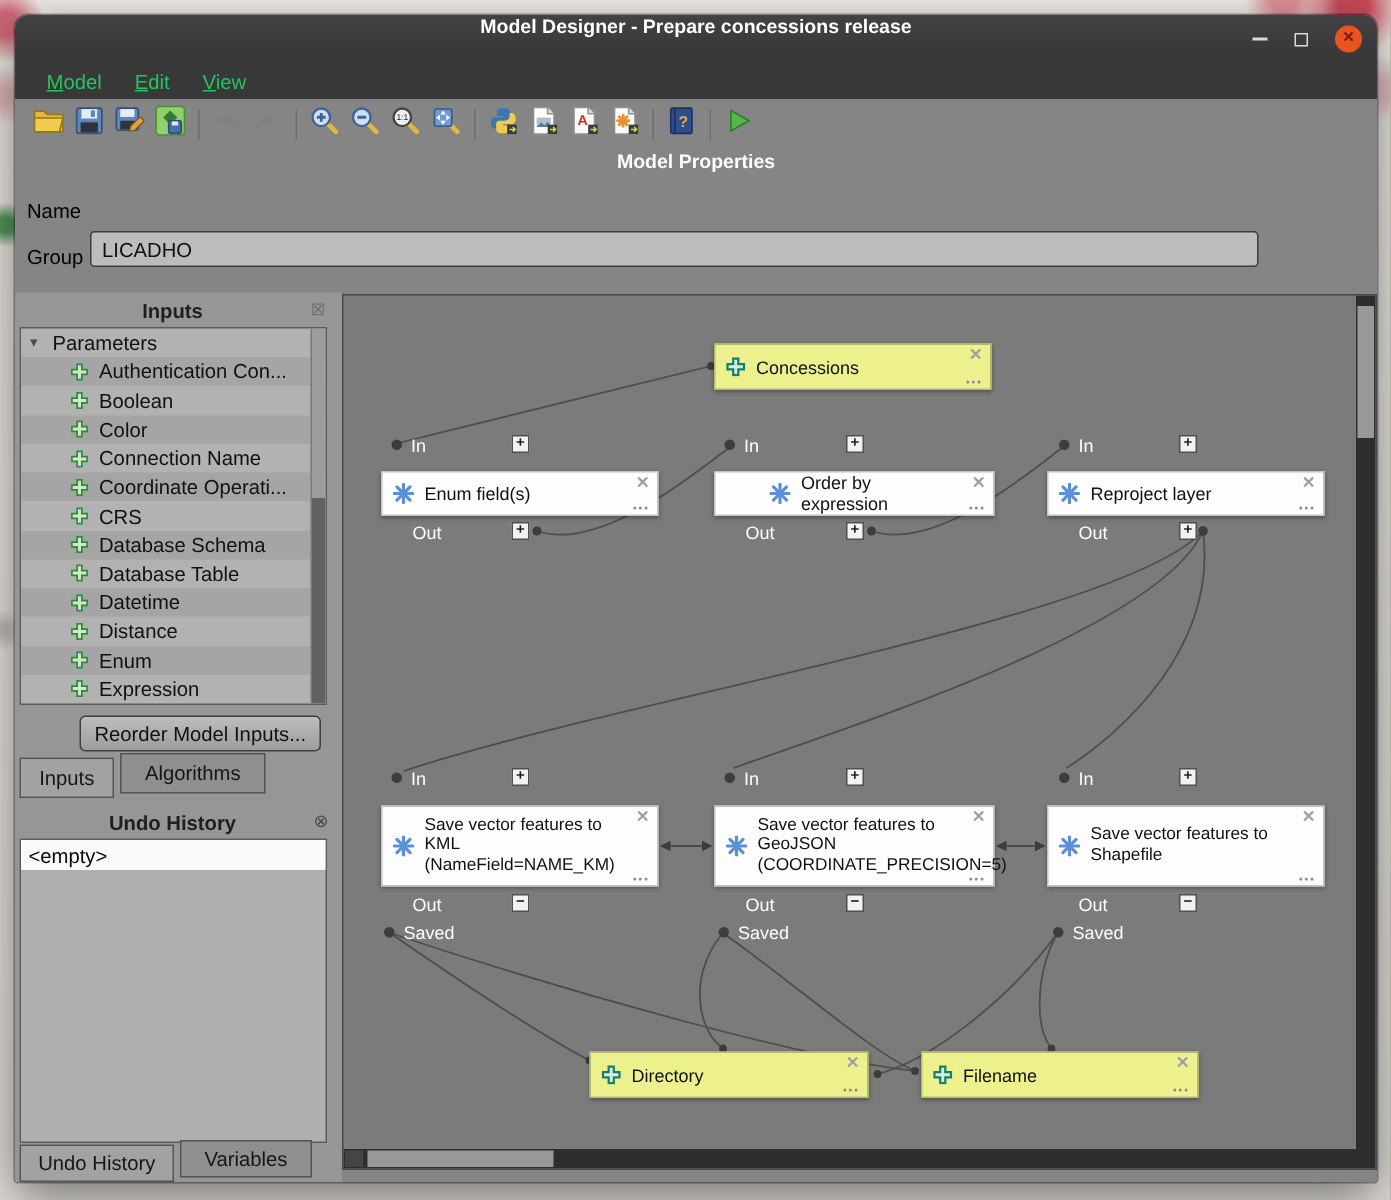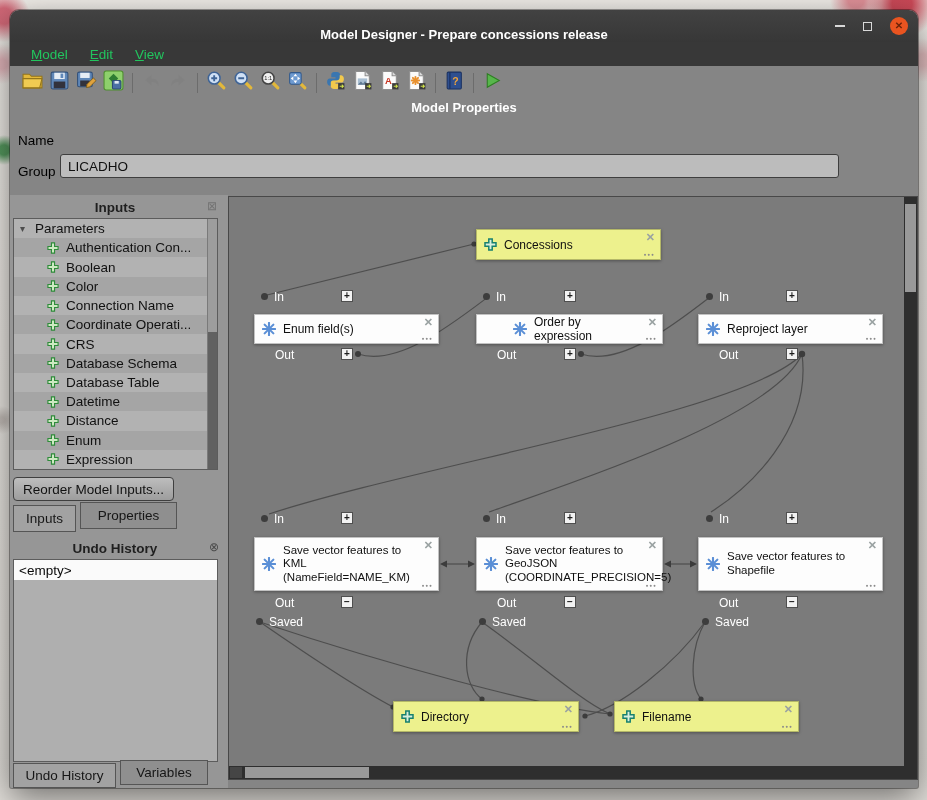--- a/index.html
+++ b/index.html
@@ -23,21 +23,21 @@
   }
   
   .window {
     position: absolute; left: 10px; top: 10px; width: 908px; height: 778px;
     background: #858585; border-radius: 9px 9px 2px 2px;
     box-shadow: 0 10px 34px rgba(0,0,0,.5), 0 0 0 1px rgba(0,0,0,.35);
     overflow: hidden;
   }
   .titlebar {
     height: 32px; background: linear-gradient(#424242,#373737);
-    display: flex; align-items: flex-end; justify-content: center; position: relative;
+    display: flex; align-items: flex-start; justify-content: center; position: relative;
     border-radius: 9px 9px 0 0;
   }
   .title { color: #ffffff; font-size: 13px; font-weight: 700; }
   .win-controls { position: absolute; right: 10px; top: 0; height: 32px; display: flex; align-items: center; gap: 18px; }
   .wc-min  { width: 10px; height: 2px; background: #d9d9d9; }
   .wc-max  { width: 9px; height: 9px; border: 1.5px solid #d9d9d9; }
   .wc-close {
     width: 18px; height: 18px; border-radius: 50%; background: #e95420;
     color: #6b2208; font-size: 10px; font-weight: 700;
     display: flex; align-items: center; justify-content: center; line-height: 1;
@@ -70,21 +70,21 @@
   .trow.alt { background: #a5a5a5; }
   .trow.root { padding-left: 21px; }
   .tri { position: absolute; left: 6px; top: 50%; transform: translateY(-58%); font-size: 10px; color: #4d4d4d; }
   .plus-ico { position: absolute; left: 33px; top: 50%; transform: translateY(-50%); width: 12px; height: 12px; }
   .plus-ico svg { width: 12px; height: 12px; display: block; }
   .tree-sb { position: absolute; right: 0; top: 0; width: 10px; height: 100%; background: #9d9d9d; border-left: 1px solid #7a7a7a; }
   .tree-sb .thumb { position: absolute; left: 0; right: 0; top: 45%; bottom: 0; background: #616161; }
   .btn {
     position: absolute; display: flex; align-items: center; justify-content: center;
     background: linear-gradient(#bdbdbd, #9d9d9d); border: 1px solid #3f3f3f; border-radius: 4px;
-    font-size: 13.5px; color: #111;
+    font-size: 13.5px; color: #111; margin-left: 40px;
   }
   .tab {
     position: absolute; display: flex; align-items: center; justify-content: center;
     border: 1px solid #555; font-size: 13.5px; color: #161616; background: #8f8f8f;
   }
   .tab.active { background: #a2a2a2; }
   .undo-list { position: absolute; left: 3px; top: 549px; width: 205px; height: 203px; background: #afafaf; border: 1px solid #5c5c5c; }
   .undo-row { height: 20px; background: #fafafa; display: flex; align-items: center; padding-left: 5px; font-size: 13.5px; color: #090909; }
   
   .canvas { position: absolute; left: 218px; top: 186px; width: 690px; height: 584px; background: #7b7b7b; border: 1px solid #484848; overflow: hidden; }
@@ -376,21 +376,21 @@
         <span>Expression</span>
       </div>
     <div class="tree-sb">
         <div class="thumb"></div>
       </div>
   </div>
 
   <div class="btn" style="left:3px; top:467px; width:161px; height:24px;">Reorder Model Inputs...</div>
 
   <div class="tab active" style="left:3px; top:495px; width:63px; height:27px;">Inputs</div>
-  <div class="tab" style="left:70px; top:492px; width:97px; height:27px;">Properties</div>
+  <div class="tab" style="left:70px; top:492px; width:97px; height:27px;">Algorithms</div>
 
   <div class="dock-title" style="left:0; top:531px; width:210px; text-align:center;">Undo History</div>
   <div class="dock-x" style="left:199px; top:530px;">⊗</div>
 
   <div class="undo-list">
     <div class="undo-row">&lt;empty&gt;</div>
   </div>
 
   <div class="tab active" style="left:3px; top:753px; width:103px; height:25px;">Undo History</div>
   <div class="tab" style="left:110px; top:750px; width:88px; height:25px;">Variables</div>

